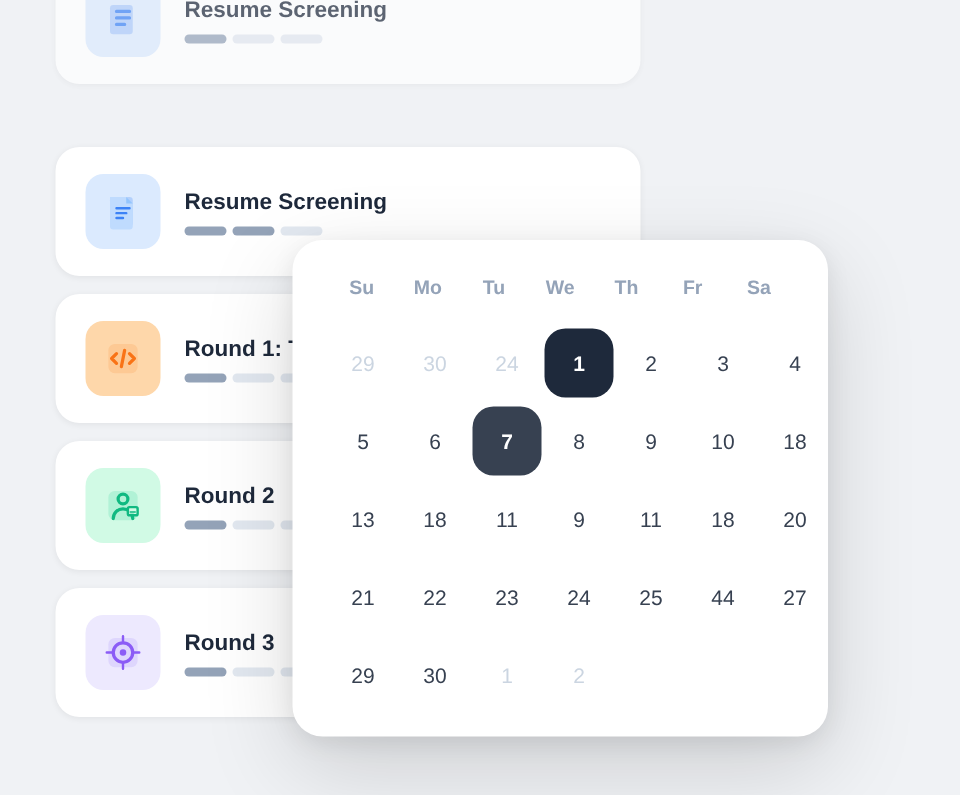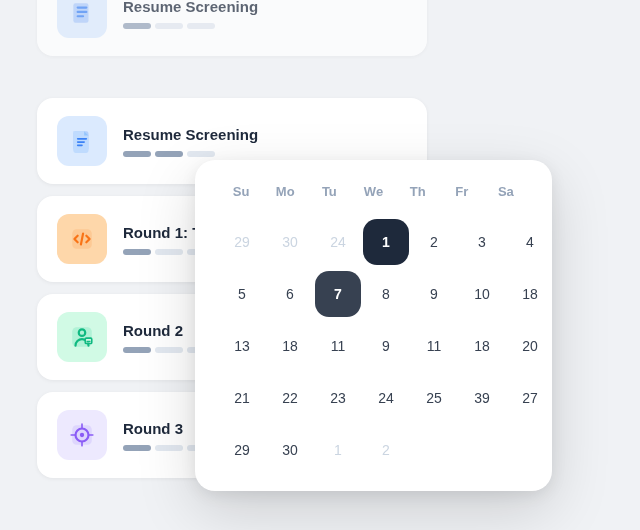--- a/index.html
+++ b/index.html
@@ -275,20 +275,20 @@
       <div class="cal-day">11</div>
       <div class="cal-day">9</div>
       <div class="cal-day">11</div>
       <div class="cal-day">18</div>
       <div class="cal-day">20</div>
       <div class="cal-day">21</div>
       <div class="cal-day">22</div>
       <div class="cal-day">23</div>
       <div class="cal-day">24</div>
       <div class="cal-day">25</div>
-      <div class="cal-day">39</div>
+      <div class="cal-day">44</div>
       <div class="cal-day">27</div>
       <div class="cal-day">29</div>
       <div class="cal-day">30</div>
       <div class="cal-day other-month">1</div>
       <div class="cal-day other-month">2</div>
     </div>
 </div>
 
 </body></html>

